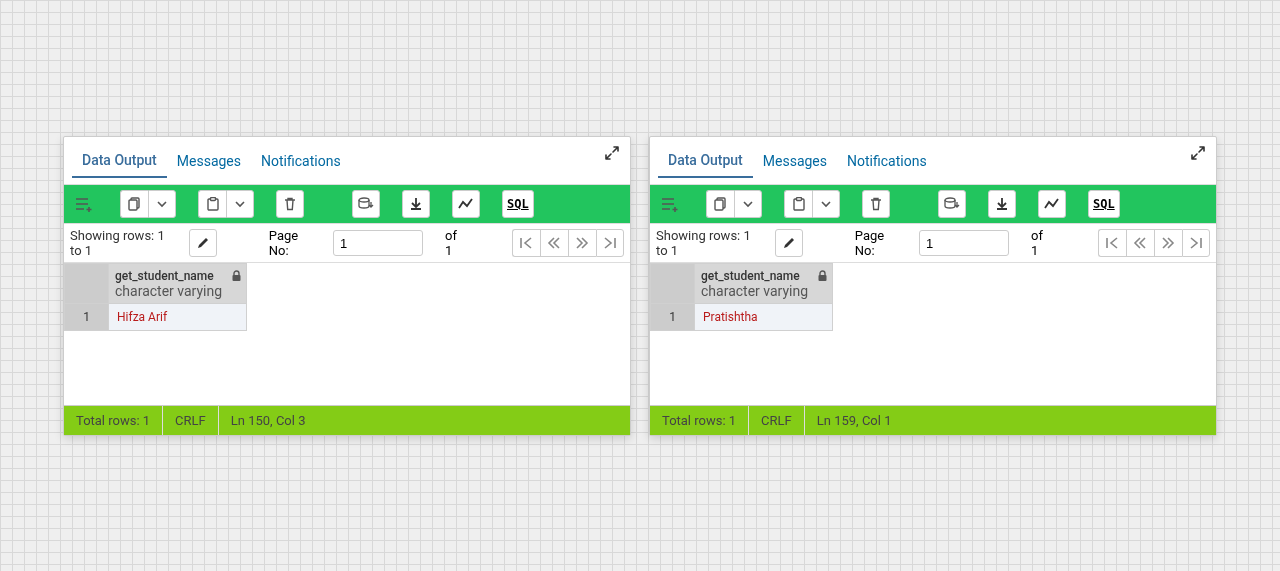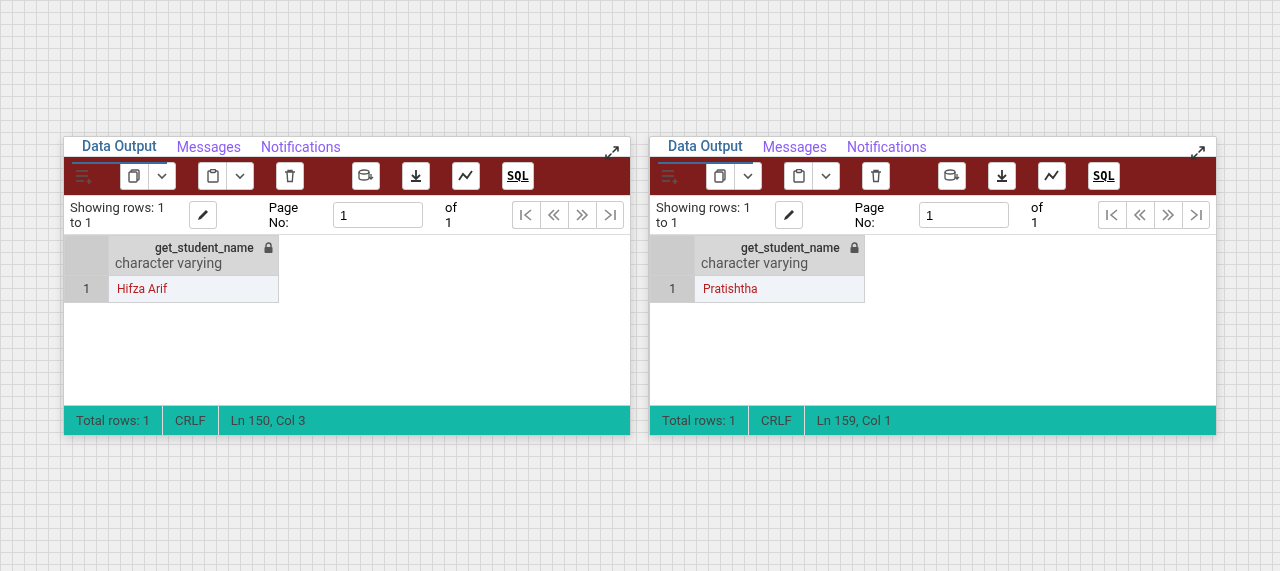--- a/index.html
+++ b/index.html
@@ -25,46 +25,46 @@
   display: flex;
   flex-direction: column;
 }
 .panel1 { left: 63px; top: 136px; }
 .panel2 { left: 649px; top: 136px; }
 .tabs {
   display: flex;
   align-items: center;
   border-bottom: 1px solid #ddd;
   padding: 0 8px;
-  height: 20px;
+  height: 48px;
   position: relative;
 }
 .tab {
   padding: 8px 10px;
   font-size: 14px;
-  color: #8b5cf6;
+  color: #0369a1;
   cursor: pointer;
 }
 .tab.active {
   color: #396d9c;
   border-bottom: 2px solid #396d9c;
   font-weight: 500;
 }
 .expand-icon {
   position: absolute;
   right: 10px;
   top: 8px;
   cursor: pointer;
 }
 .toolbar {
   display: flex;
   align-items: center;
   gap: 22px;
   padding: 5px 6px;
-  background: #7f1d1d;
+  background: #22c55e;
   border-bottom: 1px solid #ddd;
 }
 .btn {
   display: flex;
   align-items: center;
   justify-content: center;
   height: 28px;
   min-width: 28px;
   border: 1px solid #ccc;
   background: #fff;
@@ -97,28 +97,28 @@
 .pager .nav .btn:first-child { border-top-left-radius:3px; border-bottom-left-radius:3px; }
 .pager .nav .btn:last-child { border-top-right-radius:3px; border-bottom-right-radius:3px; border-right:1px solid #ccc; }
 .grid { flex:1; overflow:auto; background:#fff; }
 .grid table { border-collapse: collapse; }
 .grid th, .grid td { border: 1px solid #d0d0d0; font-size: 12px; }
 .grid th.corner { background:#ccc; width:44px; height:40px; }
 .grid th.col {
   background:#d7d7d7; text-align:left; padding:3px 24px 3px 6px;
   position:relative; min-width:138px;
 }
-.grid th.col .colname { font-weight:500; color:#333; font-size:12px;margin-left:40px; }
+.grid th.col .colname { font-weight:500; color:#333; font-size:12px; }
 .grid th.col .typename { display:block; font-weight:400; color:#555; font-size:14px; }
 .grid th.col .lock { position:absolute; right:4px; top:6px; }
 .grid td.rownum { background:#ccc; text-align:center; width:44px; color:#333; }
 .grid td.cell { background:#f0f3f8; padding:6px 8px; color:#b91c1c; }
 .status {
   display:flex; align-items:center; border-top:1px solid #ccc;
-  background:#14b8a6; height:30px; font-size:13px; color:#444;
+  background:#84cc16; height:30px; font-size:13px; color:#444;
 }
 .status > div { padding:0 12px; border-right:1px solid #ddd; height:100%; display:flex; align-items:center; }
 .status > div:last-child { border-right:0; }
 .status .tr { flex:0 0 auto; }
 .status .qc { flex:1; }
 svg { display:block; }
 </style>
 </head>
 <body>
 

